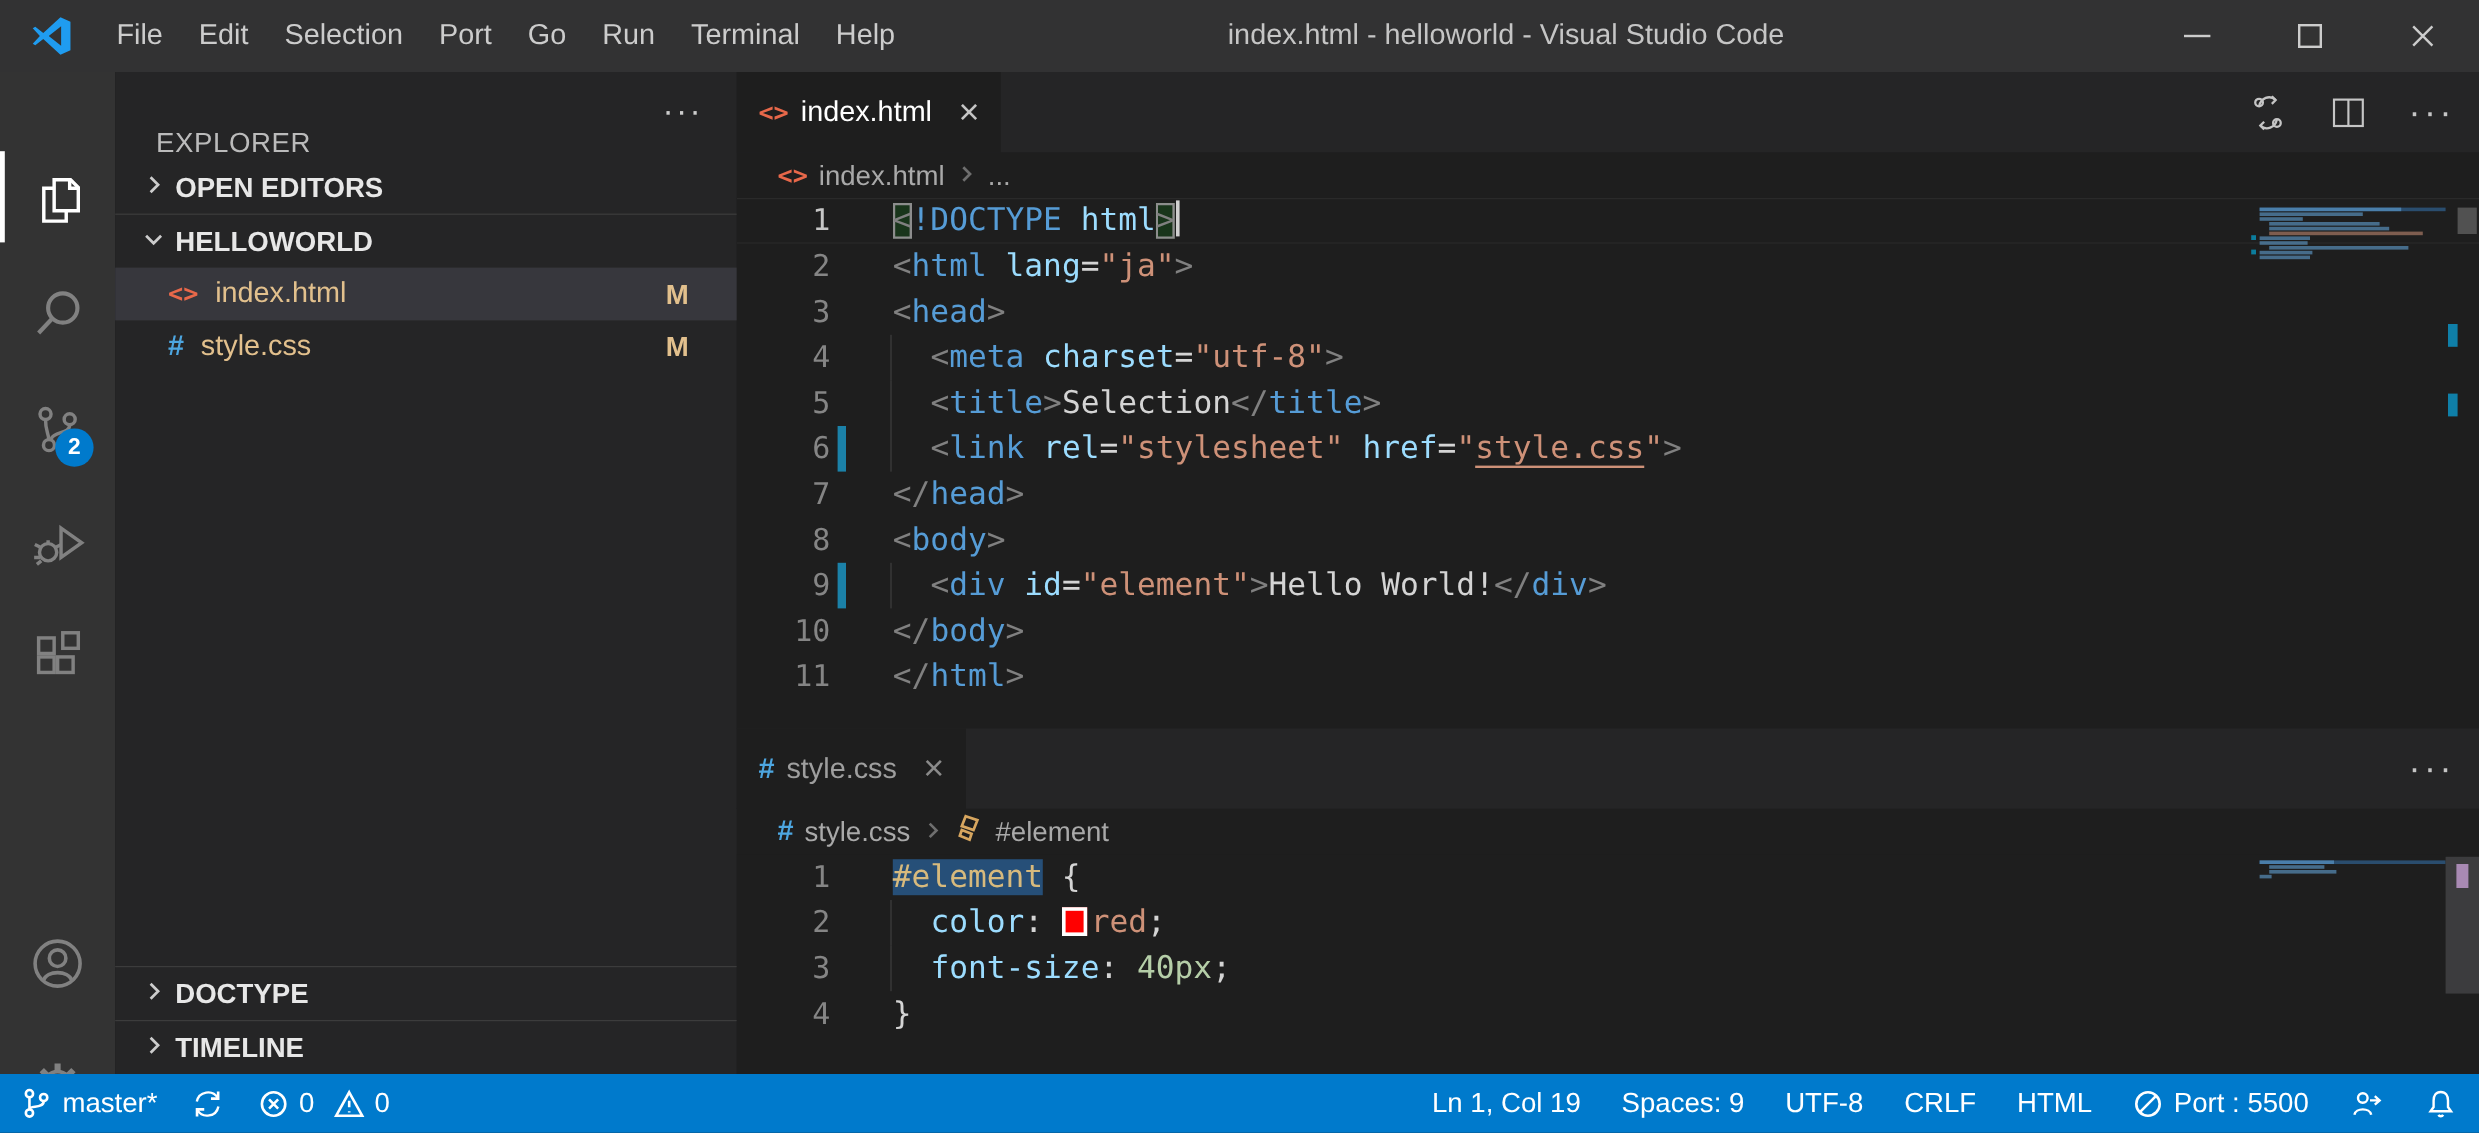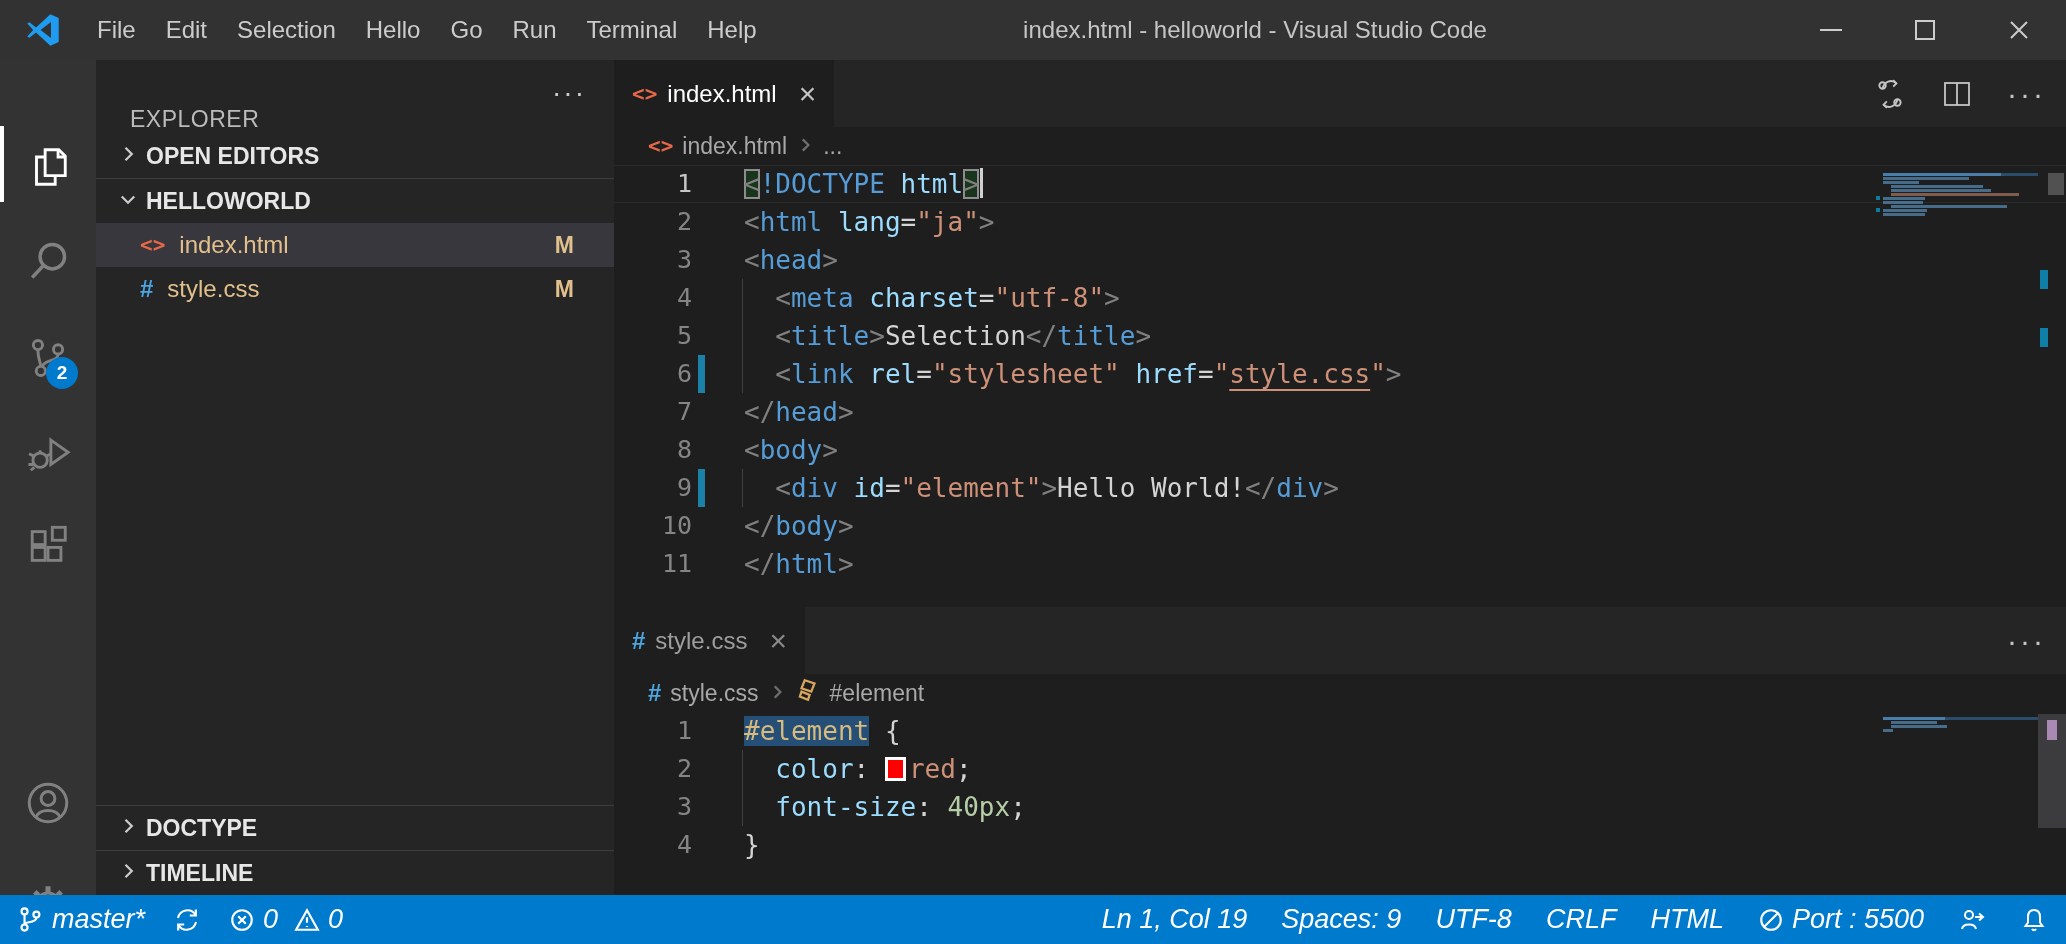--- a/index.html
+++ b/index.html
@@ -92,40 +92,40 @@
   .mm-bar.warm { background:rgba(206,145,120,.55); }
   .mm-gutter-mark { position:absolute; left:-7px; width:4px; height:4px; background:#0c7d9d; }
   .ruler { position:absolute; right:0; top:0; width:28px; height:100%; }
   .ruler-thumb { position:absolute; right:2px; width:16px; background:#515151; }
   .ruler-mark { position:absolute; left:2px; width:8px; background:#0f7fa8; }
   .scroll-strip { position:absolute; right:0; width:28px; background:#3c3c3e; }
   .strip-thumb { position:absolute; right:9px; width:10px; background:#a98ab4; }
 
   
   .statusbar { position:absolute; bottom:0; left:0; width:2066px; height:49px; background:#007acc;
-               color:#ffffff; display:flex; align-items:center; font-size:27px; padding:0 18px;font-style:italic; }
+               color:#ffffff; display:flex; align-items:center; font-size:23px; padding:0 18px; }
   .sb-group { display:flex; align-items:center; gap:8px; margin-right:28px; white-space:nowrap; }
   .sb-right { margin-left:auto; display:flex; align-items:center; gap:34px; }
   .sb-right .sb-group { margin-right:0; }
   .statusbar svg { stroke:#ffffff; fill:none; stroke-width:2; }
 </style>
 </head>
 <body>
 
 <div class="window">
 
   <div class="titlebar">
     <svg class="vscode-logo" viewBox="0 0 24 24">
       <path fill="#1f9cf0" d="M17.2 0.9 L7.1 10.2 L2.4 6.6 L0.9 7.4 L5.1 12 L0.9 16.6 L2.4 17.4 L7.1 13.8 L17.2 23.1 L23.1 20.4 L23.1 3.6 Z M17.6 6.3 L17.6 17.7 L10.3 12 Z"></path>
     </svg>
     <nav class="menubar" id="menubar">
         <div class="menu-item">File</div>
         <div class="menu-item">Edit</div>
         <div class="menu-item">Selection</div>
-        <div class="menu-item">Hello</div>
+        <div class="menu-item">Port</div>
         <div class="menu-item">Go</div>
         <div class="menu-item">Run</div>
         <div class="menu-item">Terminal</div>
         <div class="menu-item">Help</div>
       </nav>
     <div class="win-title">index.html - helloworld - Visual Studio Code</div>
     <div class="win-controls">
       <div class="win-btn">
           <span class="min-glyph"></span>
         </div>

